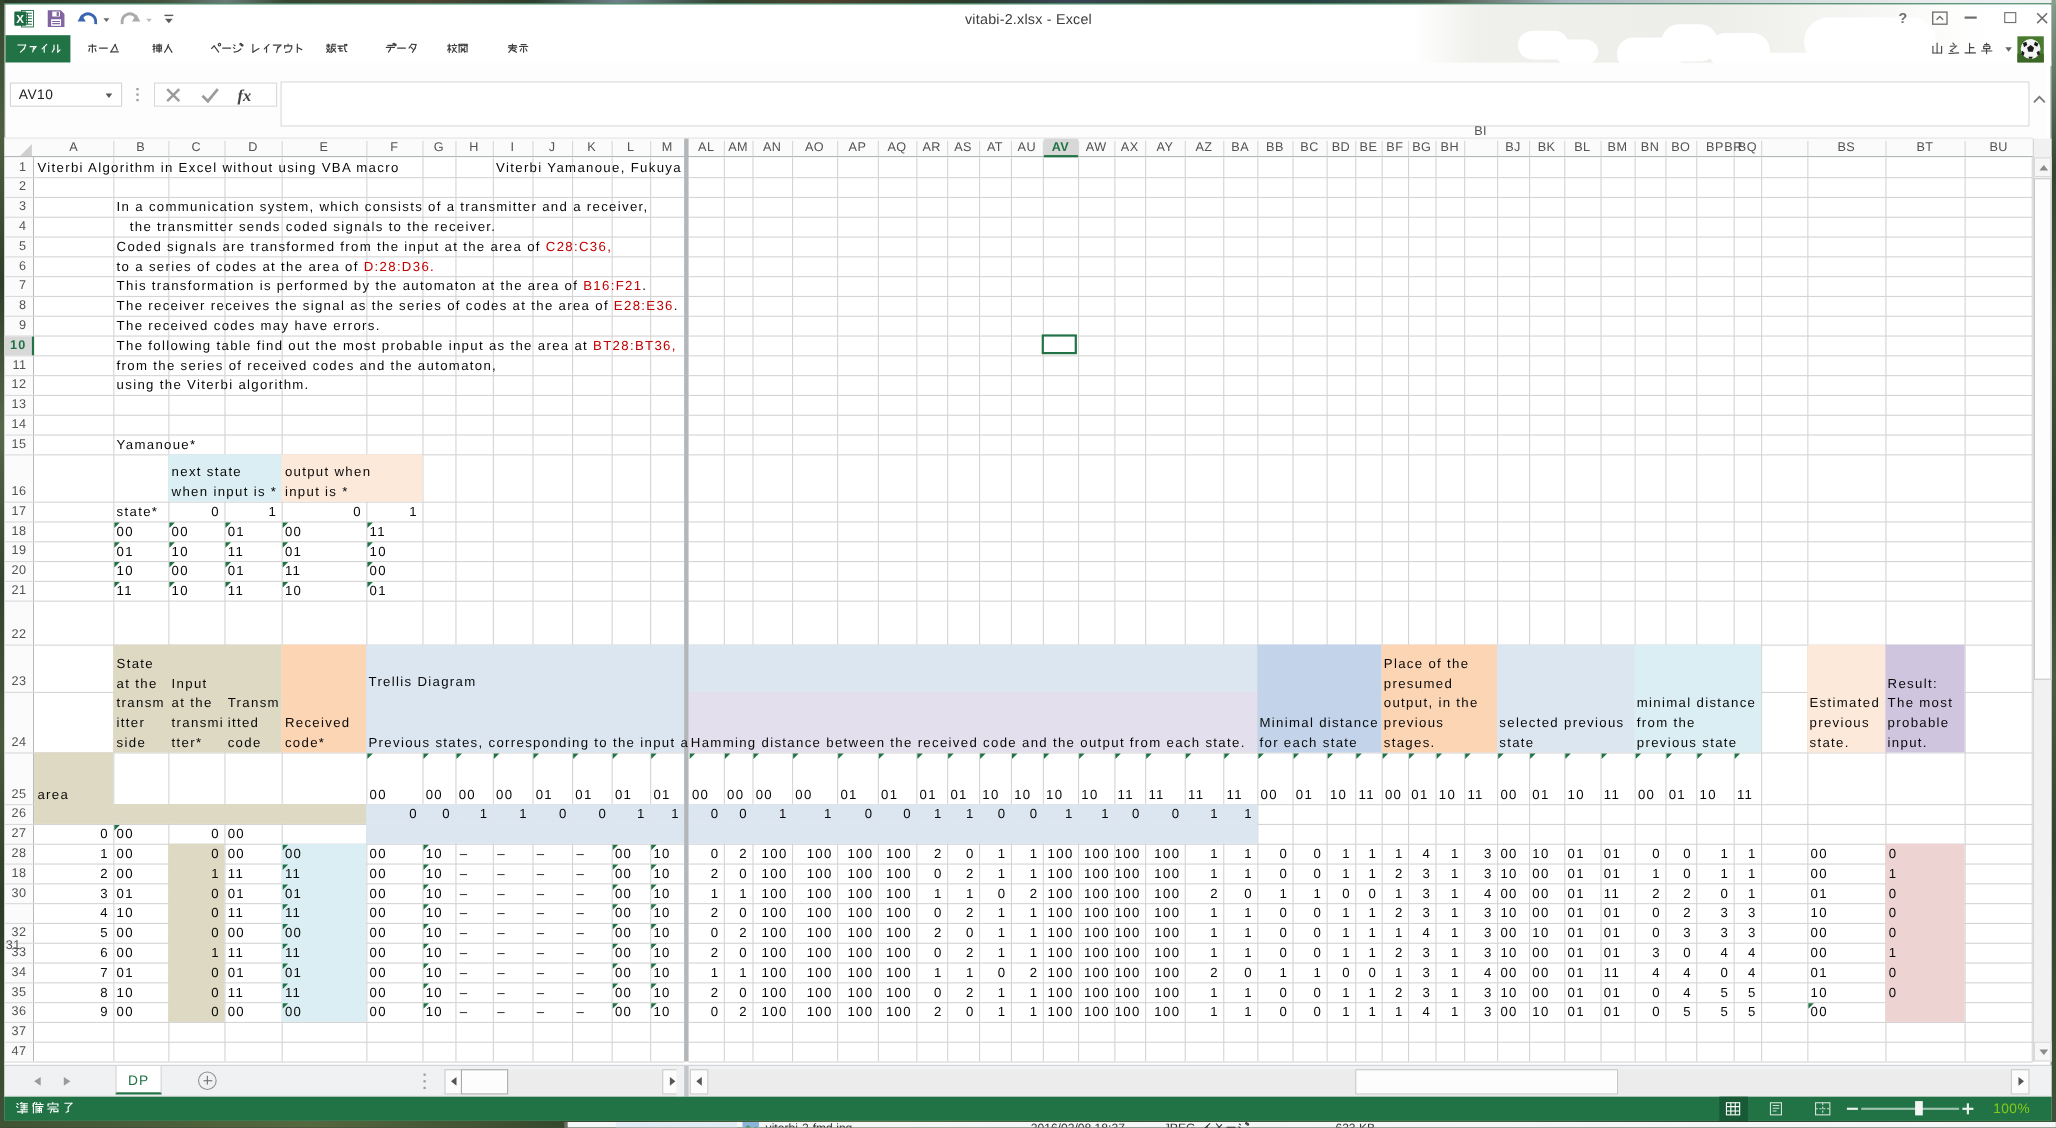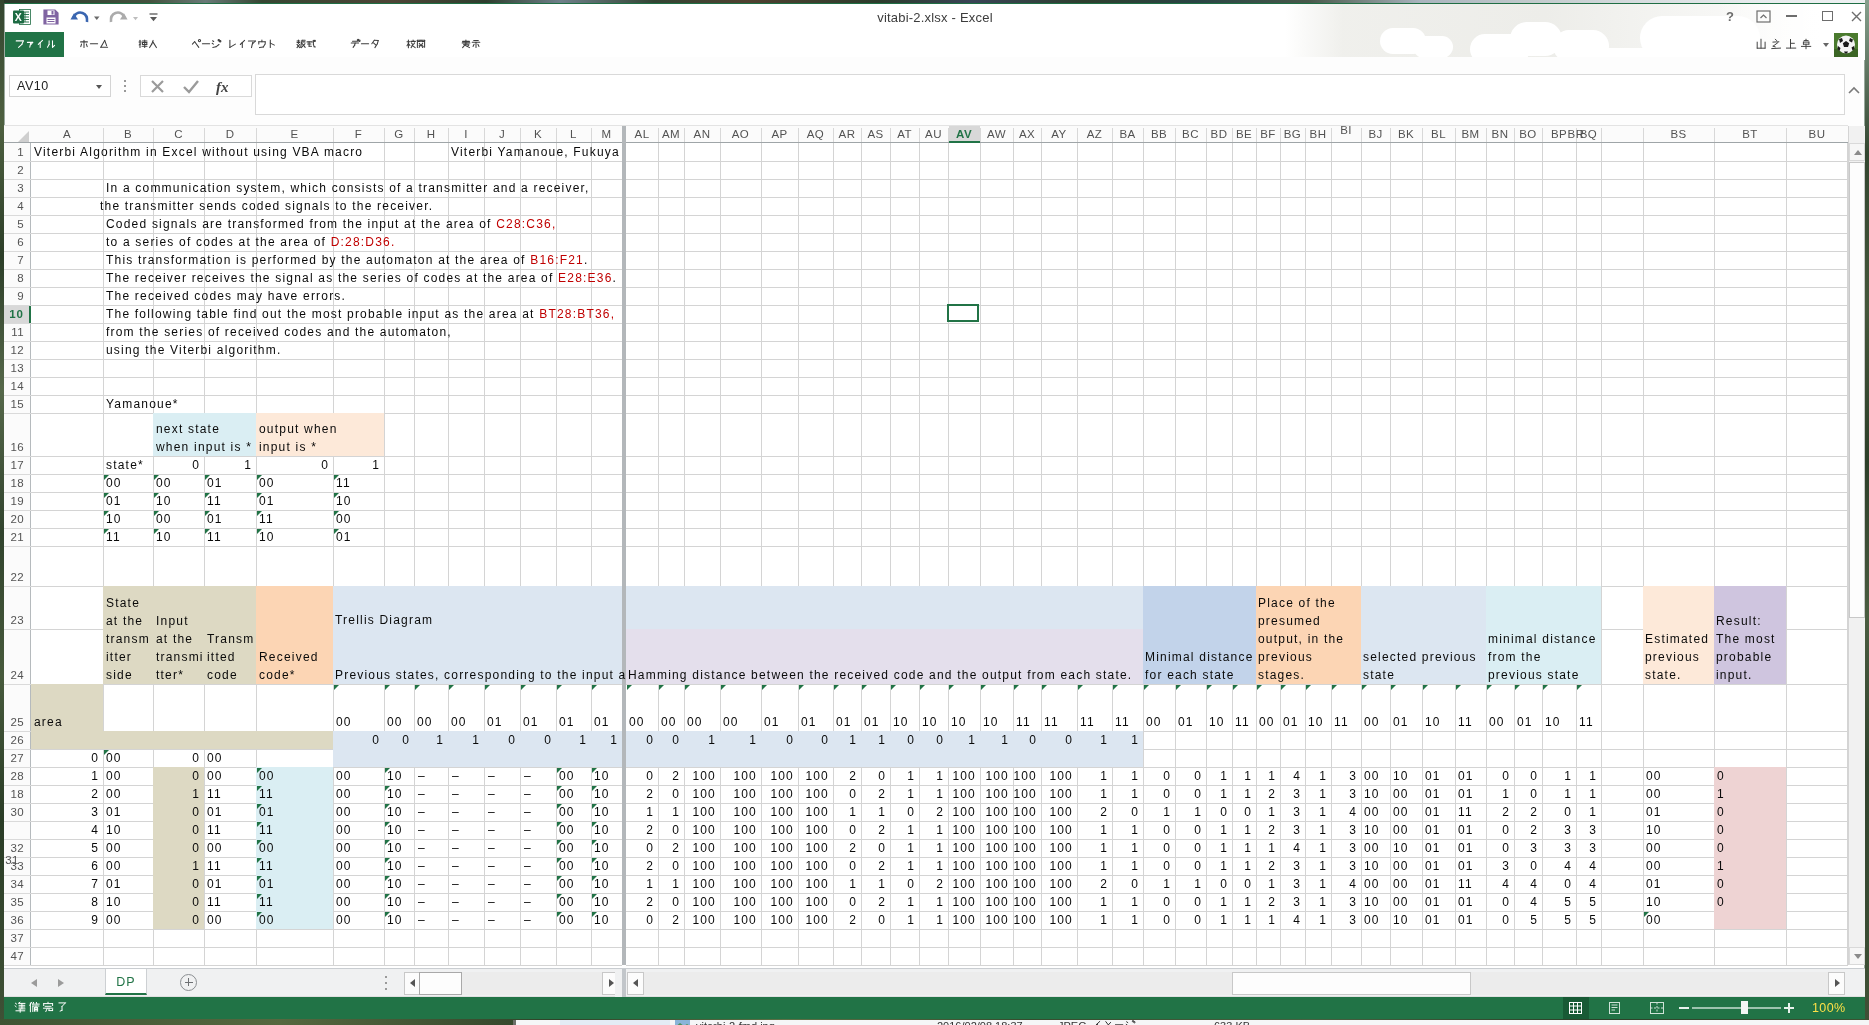--- a/index.html
+++ b/index.html
@@ -545,21 +545,21 @@
 <div class="hd" style="left:1041px;top:126px;width:36px">AY</div>
 <div class="hd" style="left:1077px;top:126px;width:35px">AZ</div>
 <div class="hd" style="left:1112px;top:126px;width:31px">BA</div>
 <div class="hd" style="left:1143px;top:126px;width:32px">BB</div>
 <div class="hd" style="left:1175px;top:126px;width:31px">BC</div>
 <div class="hd" style="left:1206px;top:126px;width:26px">BD</div>
 <div class="hd" style="left:1232px;top:126px;width:24px">BE</div>
 <div class="hd" style="left:1256px;top:126px;width:24px">BF</div>
 <div class="hd" style="left:1280px;top:126px;width:25px">BG</div>
 <div class="hd" style="left:1305px;top:126px;width:26px">BH</div>
-<div class="hd" style="left:1331px;top:122px;width:30px">BI</div>
+<div class="hd" style="left:1331px;top:112px;width:30px">BI</div>
 <div class="hd" style="left:1361px;top:126px;width:29px">BJ</div>
 <div class="hd" style="left:1390px;top:126px;width:32px">BK</div>
 <div class="hd" style="left:1422px;top:126px;width:33px">BL</div>
 <div class="hd" style="left:1455px;top:126px;width:31px">BM</div>
 <div class="hd" style="left:1486px;top:126px;width:28px">BN</div>
 <div class="hd" style="left:1514px;top:126px;width:28px">BO</div>
 <div class="hd" style="left:1542px;top:126px;width:34px">BP</div>
 <div class="hd" style="left:1576px;top:126px;width:25px">BQ</div>
 <div class="hd" style="left:1555px;top:126px;width:42px">BR</div>
 <div class="hd" style="left:1643px;top:126px;width:71px">BS</div>
@@ -623,21 +623,21 @@
 <div class="a" style="left:1486px;top:586px;width:115px;height:98px;background:#daeef3"></div>
 <div class="a" style="left:1643px;top:586px;width:71px;height:98px;background:#fde9d9"></div>
 <div class="a" style="left:1714px;top:586px;width:72px;height:98px;background:#cfc5df"></div>
 <div class="a" style="left:626px;top:731px;width:517px;height:18px;background:#dce6f1"></div>
 <div class="a" style="left:626px;top:749px;width:517px;height:18px;background:#dce6f1"></div>
 <div class="a" style="left:1714px;top:767px;width:72px;height:162px;background:#eed3d3"></div>
 <div class="a" style="left:622px;top:126px;width:4px;height:839px;background:#b3b7ba"></div>
 <div class="t" style="left:34px;top:143px">Viterbi Algorithm in Excel without using VBA macro</div>
 <div class="t" style="left:451px;top:143px">Viterbi Yamanoue, Fukuya</div>
 <div class="t" style="left:106px;top:179px">In a communication system, which consists of a transmitter and a receiver,</div>
-<div class="t" style="left:100px;top:197px">the transmitter sends coded signals to the receiver.</div>
+<div class="t" style="left:118px;top:197px">the transmitter sends coded signals to the receiver.</div>
 <div class="t" style="left:106px;top:215px">Coded signals are transformed from the input at the area of <span class="red">C28:C36,</span></div>
 <div class="t" style="left:106px;top:233px">to a series of codes at the area of <span class="red">D:28:D36.</span></div>
 <div class="t" style="left:106px;top:251px">This transformation is performed by the automaton at the area of <span class="red">B16:F21</span>.</div>
 <div class="t" style="left:106px;top:269px">The receiver receives the signal as the series of codes at the area of <span class="red">E28:E36</span>.</div>
 <div class="t" style="left:106px;top:287px">The received codes may have errors.</div>
 <div class="t" style="left:106px;top:305px">The following table find out the most probable input as the area at <span class="red">BT28:BT36,</span></div>
 <div class="t" style="left:106px;top:323px">from the series of received codes and the automaton,</div>
 <div class="t" style="left:106px;top:341px">using the Viterbi algorithm.</div>
 <div class="t" style="left:106px;top:395px">Yamanoue*</div>
 <div class="t" style="left:156px;top:420px">next state<br>when input is *</div>
@@ -1356,21 +1356,21 @@
   </svg>
 <svg style="left:1650px;top:1002px" width="14" height="12" viewBox="0 0 14 12">
 <rect x="0.5" y="0.5" width="13" height="11" fill="none" stroke="#cfe3d8"></rect>
     <path d="M7 0.5 V11.5 M0.5 6 H13.5" stroke="#cfe3d8" stroke-width="1" stroke-dasharray="2 1.5"></path>
   </svg>
 <div class="a" style="left:1679px;top:1007px;width:10px;height:1.6px;background:#e8f1ec"></div>
 <div class="a" style="left:1692px;top:1007.4px;width:89px;height:1.2px;background:#9dc3ae"></div>
 <div class="a" style="left:1741px;top:1001px;width:7px;height:13px;background:#f2f7f4"></div>
 <div class="a" style="left:1784px;top:1007px;width:10px;height:1.6px;background:#e8f1ec"></div>
 <div class="a" style="left:1788.2px;top:1002.8px;width:1.6px;height:10px;background:#e8f1ec"></div>
-<div class="a" style="left:1812px;top:1000px;font:12.5px/16px 'Liberation Sans',sans-serif;color:#fde047;letter-spacing:.4px">100%</div>
+<div class="a" style="left:1812px;top:1000px;font:12.5px/16px 'Liberation Sans',sans-serif;color:#84cc16;letter-spacing:.4px">100%</div>
 <div class="a" style="left:0;top:1019px;width:1869px;height:6px;background:linear-gradient(90deg,#3e5433,#55683f 15%,#2f4229 30%,#5d7045 42%,#374b2e 55%,#486040 70%,#2c3f28 85%,#3c5232 100%)"></div>
 <div class="a" style="left:513px;top:1019.5px;width:3px;height:6px;background:#6b6f68"></div>
 <div class="a" style="left:516px;top:1020px;width:1353px;height:5px;background:#f5f6f7;overflow:hidden">
     <div class="a" style="left:44px;top:0;width:110px;height:5px;background:#e3ecf5"></div>
     <svg style="left:159px;top:0" width="15" height="10" viewBox="0 0 15 10">
       <rect x="0" y="0" width="15" height="10" fill="#8ab4d8"></rect>
       <path d="M0 7 L5 3 L9 6 L12 4 L15 6 V10 H0 Z" fill="#4e8f5a"></path>
     </svg>
     <div class="a" style="left:180px;top:1px;font:11px/11px 'Liberation Sans',sans-serif;color:#333">viterbi-2-fmd.jpg</div>
     <div class="a" style="left:421px;top:1px;font:11px/11px 'Liberation Sans',sans-serif;color:#333">2016/02/08 18:37</div>

